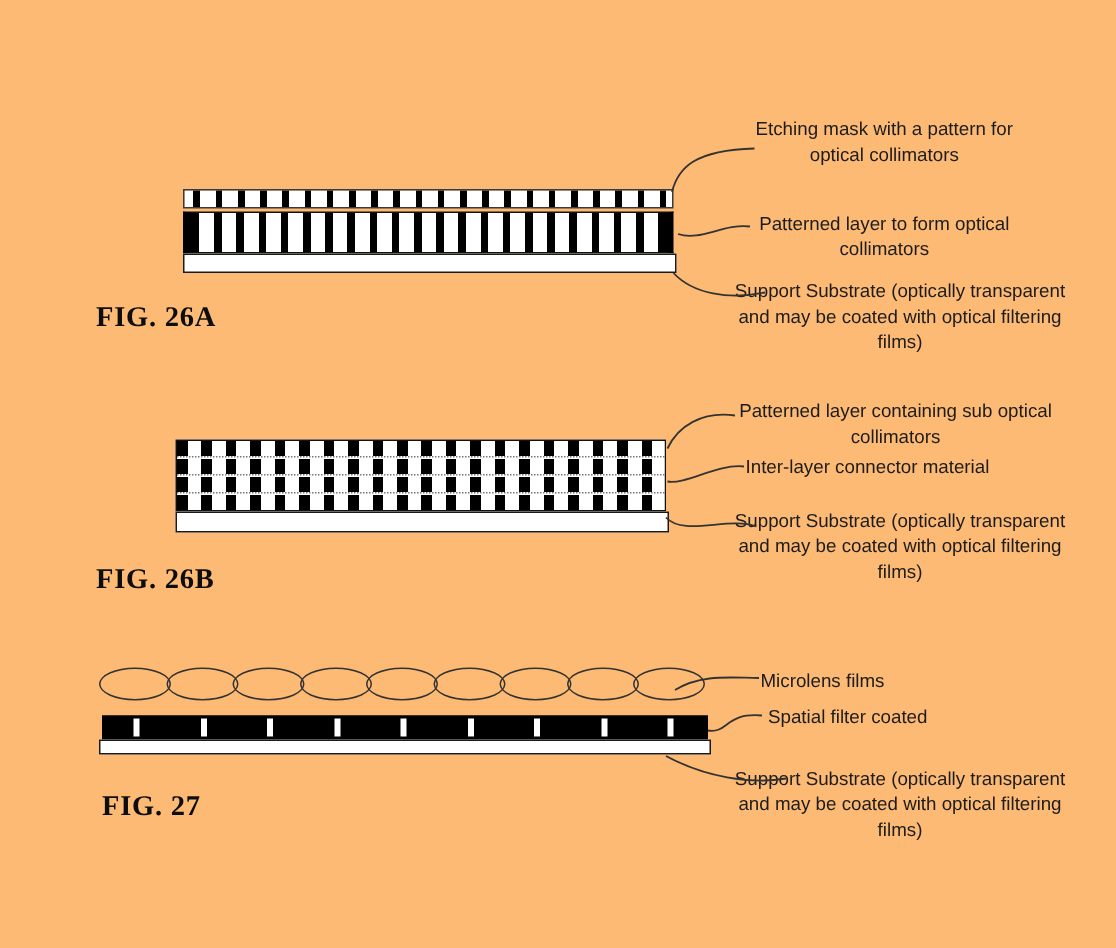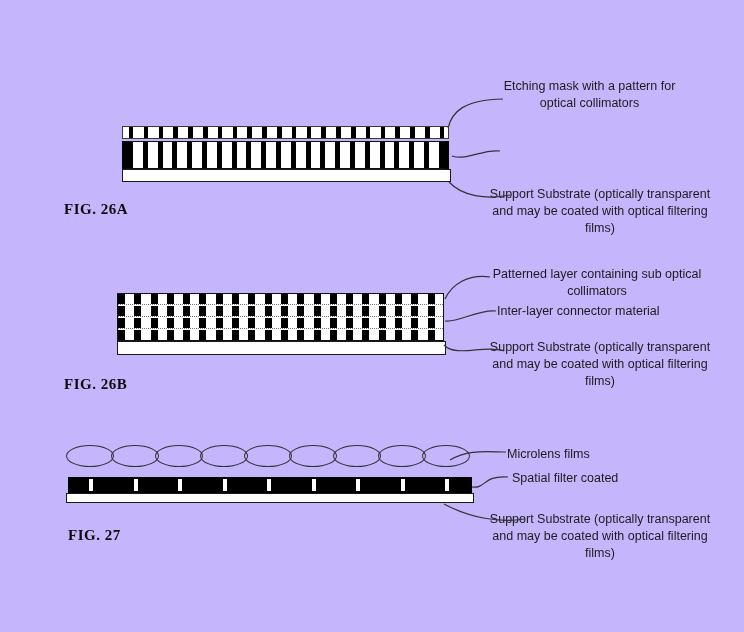--- a/index.html
+++ b/index.html
@@ -1,37 +1,37 @@
 <!DOCTYPE html>
 <html><head>
 <meta charset="utf-8">
 <style>
   html,body{margin:0;padding:0;background:#fff;}
   #canvas{
     position:relative;
     width:744px;height:632px;
-    background:#c4b5fd;
+    background:#fdba74;
     font-family:"Liberation Sans", sans-serif;
     overflow:hidden;
   }
   
   .abs{position:absolute;}
   .callout{
     position:absolute;
     font-size:12.5px;
     line-height:17px;
     color:#1c1c1c;
     text-align:center;
   }
   .callout.left{text-align:left;white-space:nowrap;}
   .fig-caption{
     position:absolute;
     font-family:"Liberation Serif", serif;
     font-weight:bold;
-    font-size:15px;
+    font-size:19px;
     color:#0d0d0d;
     letter-spacing:.5px;
   }
   #leaders{position:absolute;left:0;top:0;width:744px;height:632px;pointer-events:none;}
 
   
   .maskA{
     left:122px;top:126px;width:327px;height:13px;
     border:1px solid #3a3a3a;
     background:repeating-linear-gradient(90deg,#fff 0 6px,#000 6px 10.5px,#fff 10.5px 14.8px);
@@ -101,20 +101,21 @@
 </head>
 <body>
 
 <div id="canvas">
 
   <div class="abs maskA"></div>
   <div class="abs pattA"></div>
   <div class="abs subA"></div>
 
   <div class="callout" style="left:497px;top:78px;width:185px;">Etching mask with a pattern for optical collimators</div>
+  <div class="callout" style="left:492px;top:141px;width:195px;">Patterned layer to form optical collimators</div>
   <div class="callout" style="left:480px;top:186px;width:240px;">Support Substrate (optically transparent and may be coated with optical filtering films)</div>
 
   <div class="fig-caption" style="left:64px;top:201px;">FIG. 26A</div>
 
   <div class="abs stackB">
     <div class="rowB"></div>
     <div class="sepB"></div>
     <div class="rowB"></div>
     <div class="sepB"></div>
     <div class="rowB"></div>

